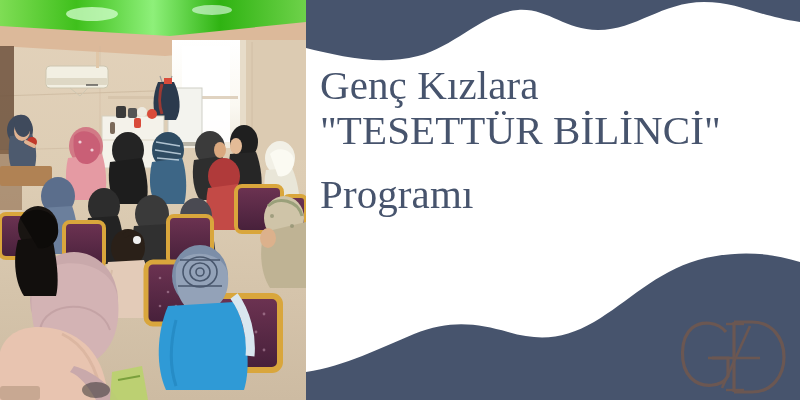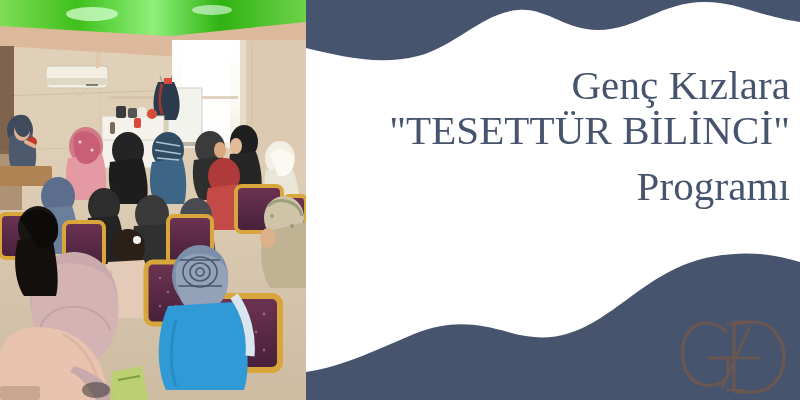--- a/index.html
+++ b/index.html
@@ -52,41 +52,41 @@
     width: 494px;
     height: 400px;
     pointer-events: none;
   }
 
   .headline {
     position: absolute;
     right: 10px;
     top: 64px;
     width: 470px;
-    text-align: right;
+    text-align: left;
     color: #47546d;
     line-height: 1.06;
     letter-spacing: 0.1px;
   }
   .line-1 {
     font-size: 41px;
     font-weight: 400;
     display: block;
   }
   .line-2 {
     font-size: 41px;
     font-weight: 400;
     display: block;
     margin-top: 2px;
   }
   .line-3 {
     font-size: 41px;
     font-weight: 400;
     display: block;
-    margin-top: 12px;
+    margin-top: 20px;
   }
 
   
   .logo {
     position: absolute;
     right: 6px;
     bottom: -6px;
     width: 130px;
     height: 96px;
   }

